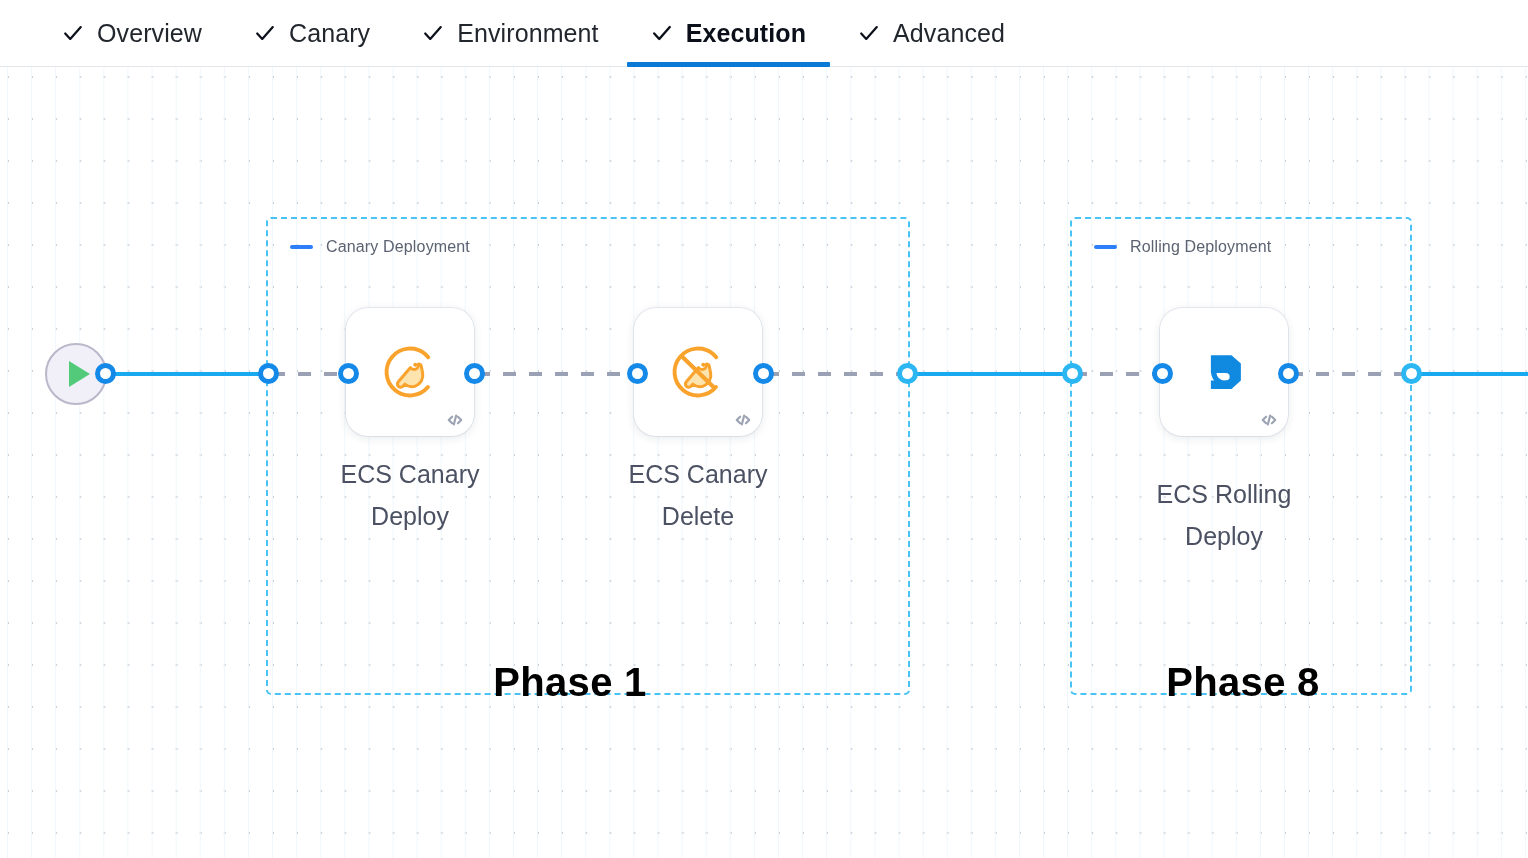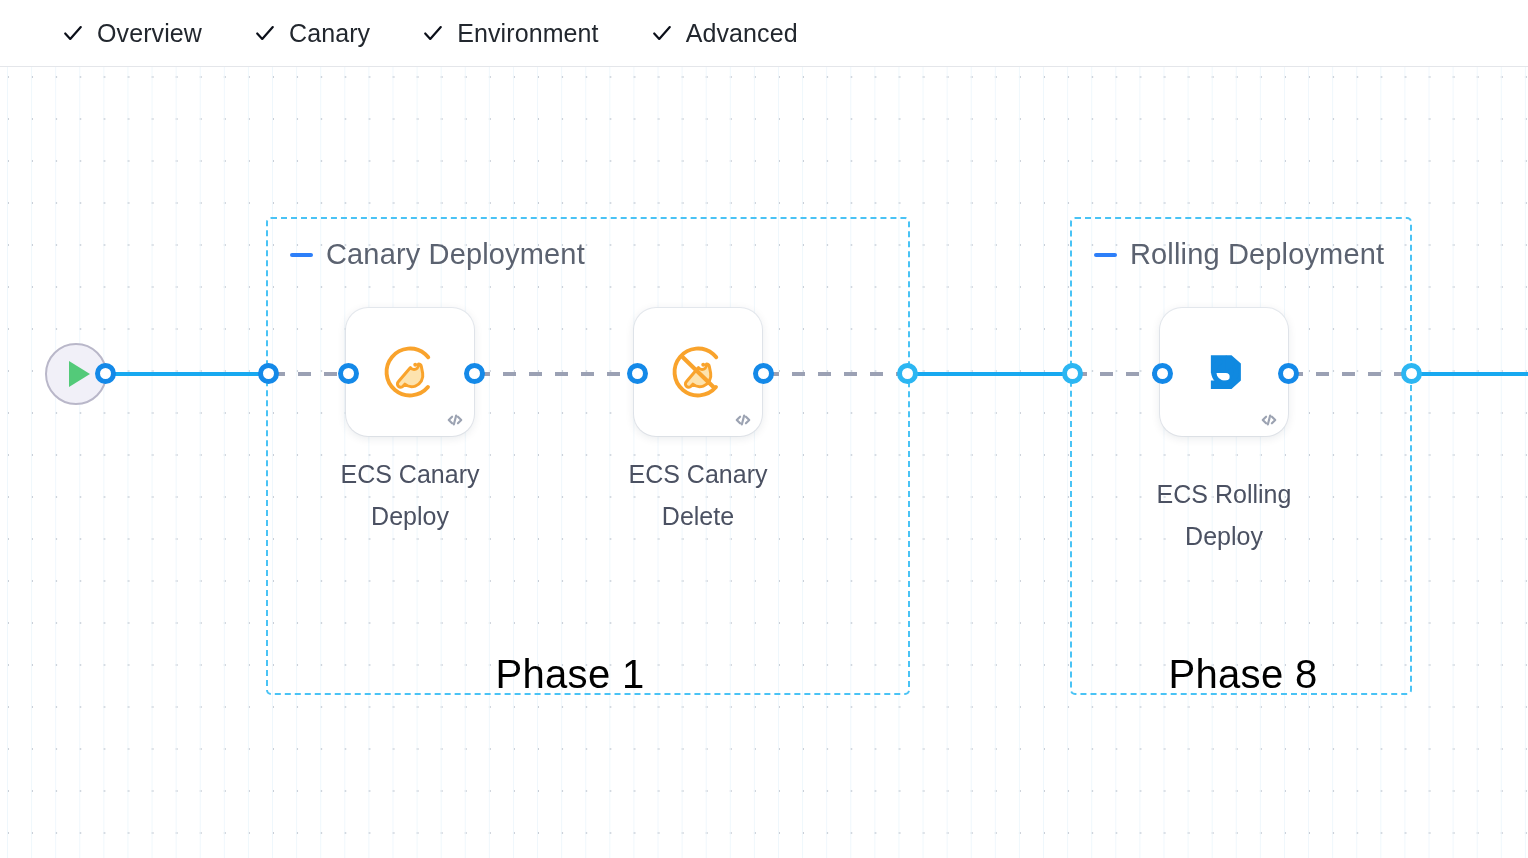--- a/index.html
+++ b/index.html
@@ -95,21 +95,21 @@
   }
   .group-collapse {
     display: inline-block;
     width: 23px; height: 4px;
     background: #2d7ff9;
     border-radius: 2px;
     cursor: pointer;
     flex: 0 0 auto;
   }
   .group-title {
-    font-size: 29px;
+    font-size: 16px;
     color: #5b6270;
     letter-spacing: .15px;
     white-space: nowrap;
   }
 
   
   .node {
     position: absolute;
     width: 128px; height: 128px;
     background: #ffffff;
@@ -184,26 +184,27 @@
     border-left: 21px solid #53ca79;
     border-top: 13px solid transparent;
     border-bottom: 13px solid transparent;
     margin-left: 6px;
   }
 
   
   .phase-label {
     position: absolute;
     font-size: 40px;
-    font-weight: normal;
+    font-weight: bold;
     color: #000000;
     letter-spacing: .3px;
     text-align: center;
     z-index: 20;
     white-space: nowrap;
+    margin-top: 8px;
   }
 </style>
 </head>
 <body>
 
 <div id="app">
 
   <div class="tabbar">
 
     <div class="tab">
@@ -226,20 +227,29 @@
 
     <div class="tab">
       <span class="tab-check">
         <svg viewBox="0 0 24 24" width="22" height="22" fill="none" stroke="currentColor" stroke-width="2.4" stroke-linecap="round" stroke-linejoin="round">
           <polyline points="3.5,12.5 9,18.5 20.5,5.5"></polyline>
         </svg>
       </span>
       <span class="tab-label">Environment</span>
     </div>
 
+    <div class="tab active">
+      <span class="tab-check">
+        <svg viewBox="0 0 24 24" width="22" height="22" fill="none" stroke="currentColor" stroke-width="2.6" stroke-linecap="round" stroke-linejoin="round">
+          <polyline points="3.5,12.5 9,18.5 20.5,5.5"></polyline>
+        </svg>
+      </span>
+      <span class="tab-label">Execution</span>
+      <span class="tab-underline"></span>
+    </div>
 
     <div class="tab">
       <span class="tab-check">
         <svg viewBox="0 0 24 24" width="22" height="22" fill="none" stroke="currentColor" stroke-width="2.4" stroke-linecap="round" stroke-linejoin="round">
           <polyline points="3.5,12.5 9,18.5 20.5,5.5"></polyline>
         </svg>
       </span>
       <span class="tab-label">Advanced</span>
     </div>
 

